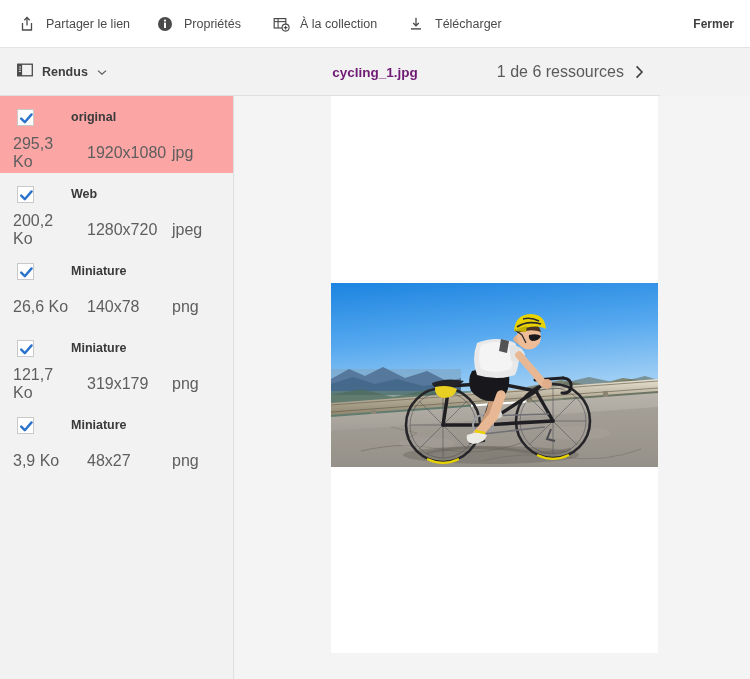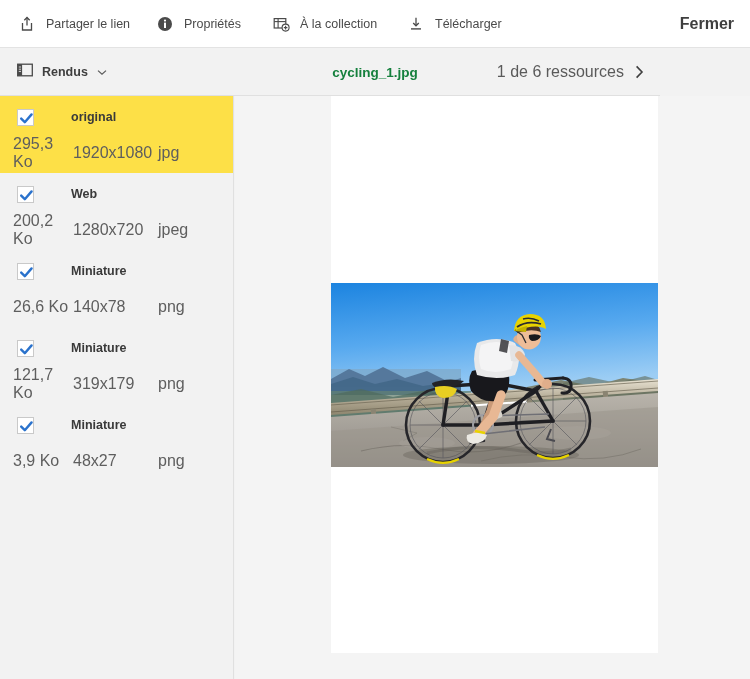--- a/index.html
+++ b/index.html
@@ -40,21 +40,21 @@
     color: #4a4a4a;
     margin-left: 9px;
     white-space: nowrap;
   }
   #tb-share  { position: absolute; left: 17px; }
   #tb-props  { position: absolute; left: 155px; }
   #tb-coll   { position: absolute; left: 271px; }
   #tb-dl     { position: absolute; left: 406px; }
   #tb-close  {
     position: absolute; right: 16px;
-    font-size: 16px; font-weight: bold;
+    font-size: 12px; font-weight: bold;
     color: #3f3f3f; cursor: pointer;
     height: 100%; display: flex; align-items: center;
   }
 
   
   .subbar {
     position: absolute; left: 0; top: 48px;
     width: 660px; height: 48px;
     background: #f2f2f2;
     border-bottom: 1px solid #e0e0e0;
@@ -66,21 +66,21 @@
   .rendus .lbl {
     font-size: 12.5px; color: #3f3f3f; font-weight: bold;
     margin-left: 9px;
   }
   .rendus .chev {
     margin-left: 9px; display: inline-flex; align-items: center;
   }
   .doc-title {
     position: absolute; left: 0; top: 0; width: 750px; height: 48px;
     display: flex; align-items: center; justify-content: center;
-    font-size: 13.5px; font-weight: bold; color: #15803d;
+    font-size: 13.5px; font-weight: bold; color: #701a75;
     pointer-events: none;
   }
   .res-count {
     position: absolute; right: 16px; top: 0; height: 48px;
     display: flex; align-items: center; cursor: pointer; user-select: none;
   }
   .res-count .lbl { font-size: 16px; color: #5a5a5a; }
   .res-count .chev { margin-left: 11px; display: inline-flex; align-items: center; }
 
   
@@ -88,21 +88,21 @@
     position: absolute; left: 0; top: 96px;
     width: 234px; height: 583px;
     background: #f2f2f2;
     border-right: 1px solid #e0e0e0;
   }
   .rend-row {
     position: relative;
     height: 77px;
     padding: 0;
   }
-  .rend-row.sel { background: #fde047; }
+  .rend-row.sel { background: #fca5a5; }
   .rend-row .line1 {
     display: flex; align-items: center;
     height: 42px; padding-left: 17px;
   }
   .cbox {
     width: 17px; height: 17px;
     background: #ffffff;
     border: 1px solid #c9c9c9;
     position: relative;
     flex: 0 0 17px;
@@ -112,21 +112,21 @@
   .rend-name {
     font-size: 12.5px; font-weight: bold; color: #3a3a3a;
     margin-left: 37px; white-space: nowrap;
   }
   .rend-row .line2 {
     display: flex; align-items: center;
     height: 30px; padding-left: 13px;
     font-size: 16px; color: #5e5e5e;
   }
   .rend-row .line2 .c-size { width: 60px; }
-  .rend-row .line2 .c-dim  { width: 85px; }
+  .rend-row .line2 .c-dim  { width: 85px; margin-left: 14px; }
   .rend-row .line2 .c-fmt  { }
 
   
   .preview {
     position: absolute; left: 235px; top: 96px;
     width: 515px; height: 583px;
     background: #f4f4f4;
   }
   .canvas {
     position: absolute; left: 96px; top: 0;

